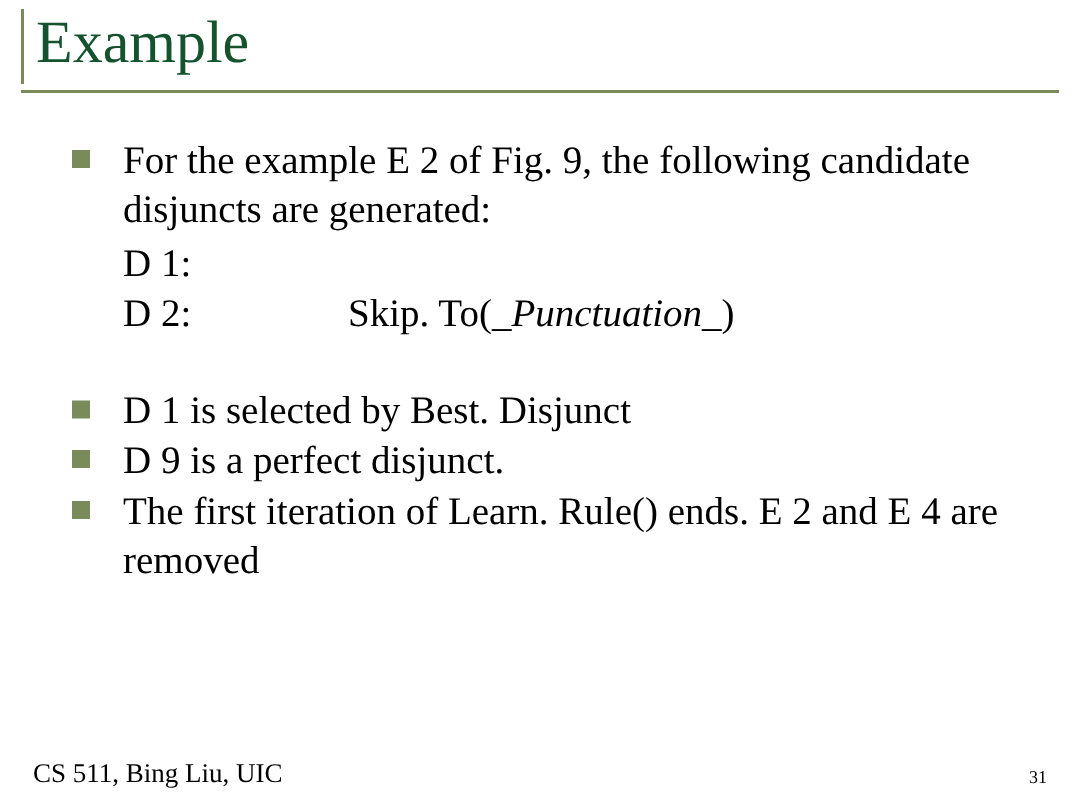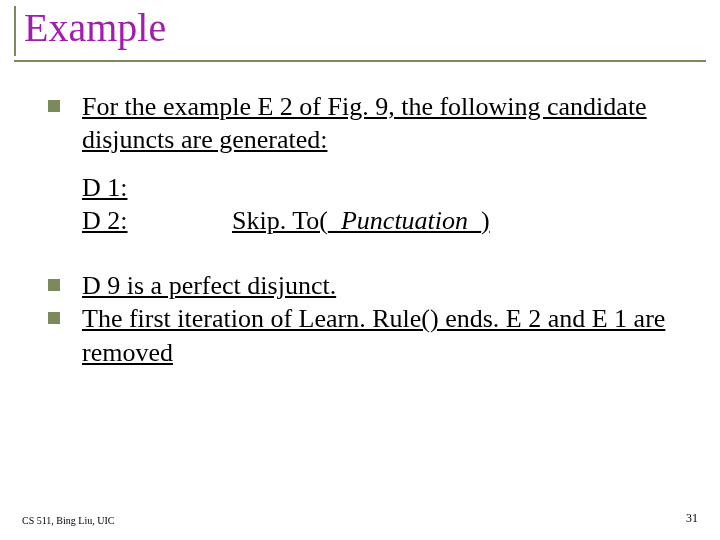--- a/index.html
+++ b/index.html
@@ -24,76 +24,75 @@
     left: 14px;
     top: 6px;
     border-left: 2px solid #7b8a5a;
     padding-left: 8px;
     padding-bottom: 6px;
   }
   .title {
     font-size: 40px;
     line-height: 1.1;
     font-weight: normal;
-    color: #a21caf;
+    color: #14532d;
     padding-right: 20px;
   }
   .title-underline {
     position: absolute;
     left: 14px;
     top: 60px;
     width: 692px;
     height: 2px;
     background: #7b8a5a;
   }
   .body {
     position: absolute;
     left: 48px;
     top: 90px;
     width: 640px;
     font-size: 26px;
     line-height: 1.28;
-    text-decoration: underline;
   }
   .item {
     position: relative;
     padding-left: 34px;
     margin-bottom: 0;
   }
   .bullet {
     position: absolute;
     left: 0;
     top: 10px;
     width: 12px;
     height: 12px;
     background: #7b8a5a;
   }
   .subtable {
-    margin-top: 14px;
+    margin-top: 2px;
   }
   .subrow {
     display: flex;
   }
   .subkey {
     width: 150px;
   }
   .subval {
     flex: 1;
   }
   .gap {
     height: 32px;
   }
   .italic {
     font-style: italic;
   }
   .footer-left {
     position: absolute;
     left: 22px;
     bottom: 14px;
-    font-size: 10px;
+    font-size: 18px;
     color: #000;
   }
   .footer-right {
     position: absolute;
     right: 22px;
     bottom: 14px;
     font-size: 12px;
     color: #000;
   }
 </style>
@@ -120,29 +119,33 @@
           <div class="subkey">D 2:</div>
           <div class="subval">
             <span>Skip. To(</span><span class="italic">_Punctuation_</span><span>)</span>
           </div>
         </div>
       </div>
     </div>
 
     <div class="gap"></div>
 
+    <div class="item">
+      <div class="bullet"></div>
+      <div>D 1 is selected by Best. Disjunct</div>
+    </div>
 
     <div class="item">
       <div class="bullet"></div>
       <div>D 9 is a perfect disjunct.</div>
     </div>
 
     <div class="item">
       <div class="bullet"></div>
-      <div>The first iteration of Learn. Rule() ends. E 2 and E 1 are removed</div>
+      <div>The first iteration of Learn. Rule() ends. E 2 and E 4 are removed</div>
     </div>
 
   </div>
 
   <div class="footer-left">CS 511, Bing Liu, UIC</div>
   <div class="footer-right">31</div>
 
 </div>
 
 </body></html>

